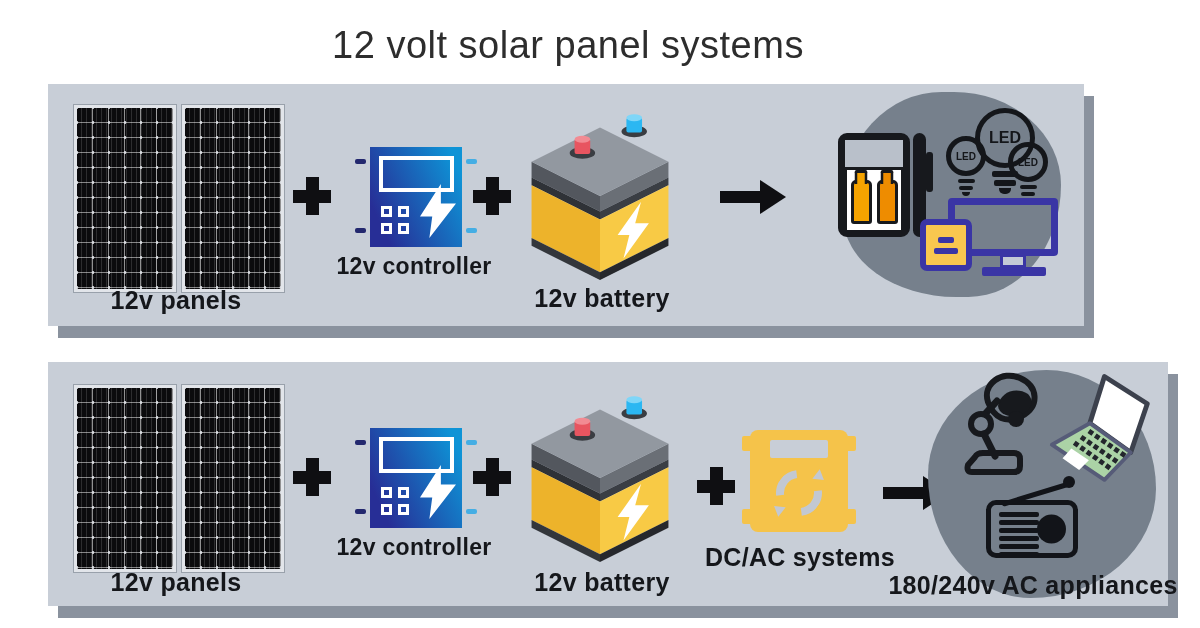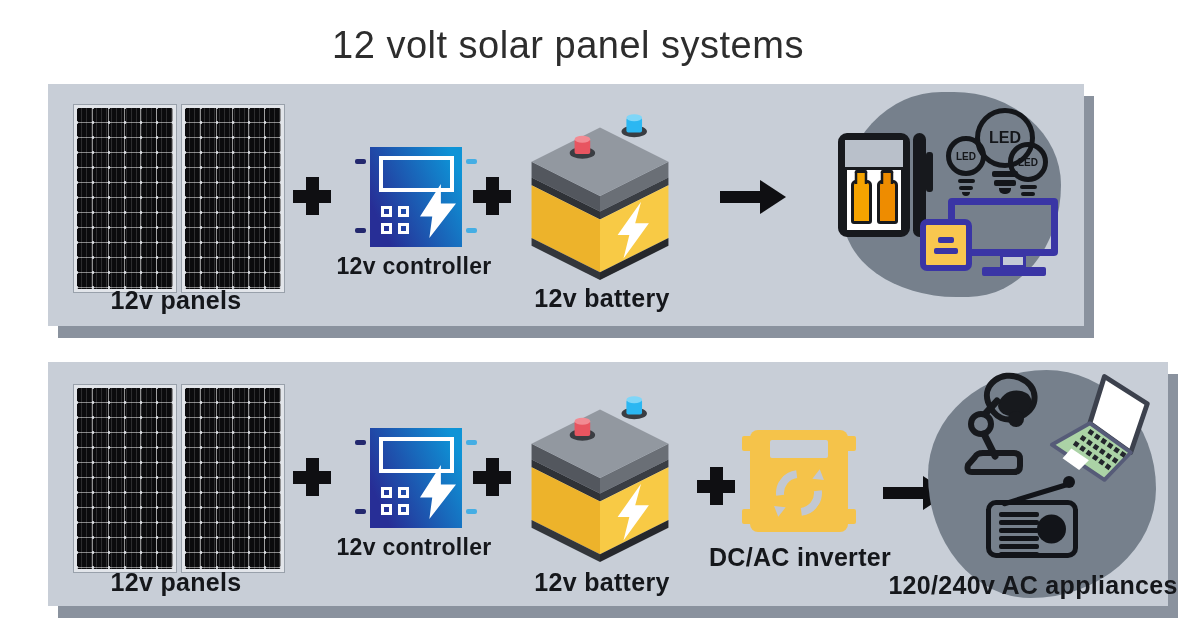--- a/index.html
+++ b/index.html
@@ -296,21 +296,21 @@
         <div class="tab tb"></div>
         <div class="tab tc"></div>
         <div class="tab td"></div>
       <div class="disp"></div>
       <div class="cycle">
         <div class="ring"></div>
           <div class="ah ah1"></div>
           <div class="ah ah2"></div>
       </div>
     </div>
-    <div class="lbl" style="left:752px;top:181px;">DC/AC inverter</div>
+    <div class="lbl" style="left:752px;top:181px;">DC/AC systems</div>
 
     <div class="arrow" style="left:835px;top:114px;">
       <div class="shaft"></div>
         <div class="head"></div>
     </div>
 
     <div id="blob2" class="blob" style="left:880px;top:8px;width:228px;height:228px;"></div>
 
     <svg style="position:absolute;left:910px;top:10px;" width="85" height="106" viewBox="0 0 85 106">
       <path d="M30 30 C 24 12 44 -2 62 6 C 80 14 82 34 64 44 C 48 52 36 46 30 30 Z" fill="none" stroke="#17191d" stroke-width="6"></path>
@@ -338,16 +338,16 @@
           <div class="rbar"></div>
         <div class="rbar"></div>
           <div class="rbar"></div>
           <div class="rbar"></div>
       </div>
       <div class="knob"></div>
     </div>
     <div class="antenna" style="left:954px;top:140px;"></div>
     <div class="antenna-tip" style="left:1015px;top:114px;"></div>
 
-    <div class="lbl" style="left:985px;top:209px;">120/240v AC appliances</div>
+    <div class="lbl" style="left:985px;top:209px;">180/240v AC appliances</div>
   </div>
 
 </div>
 
 </body></html>

